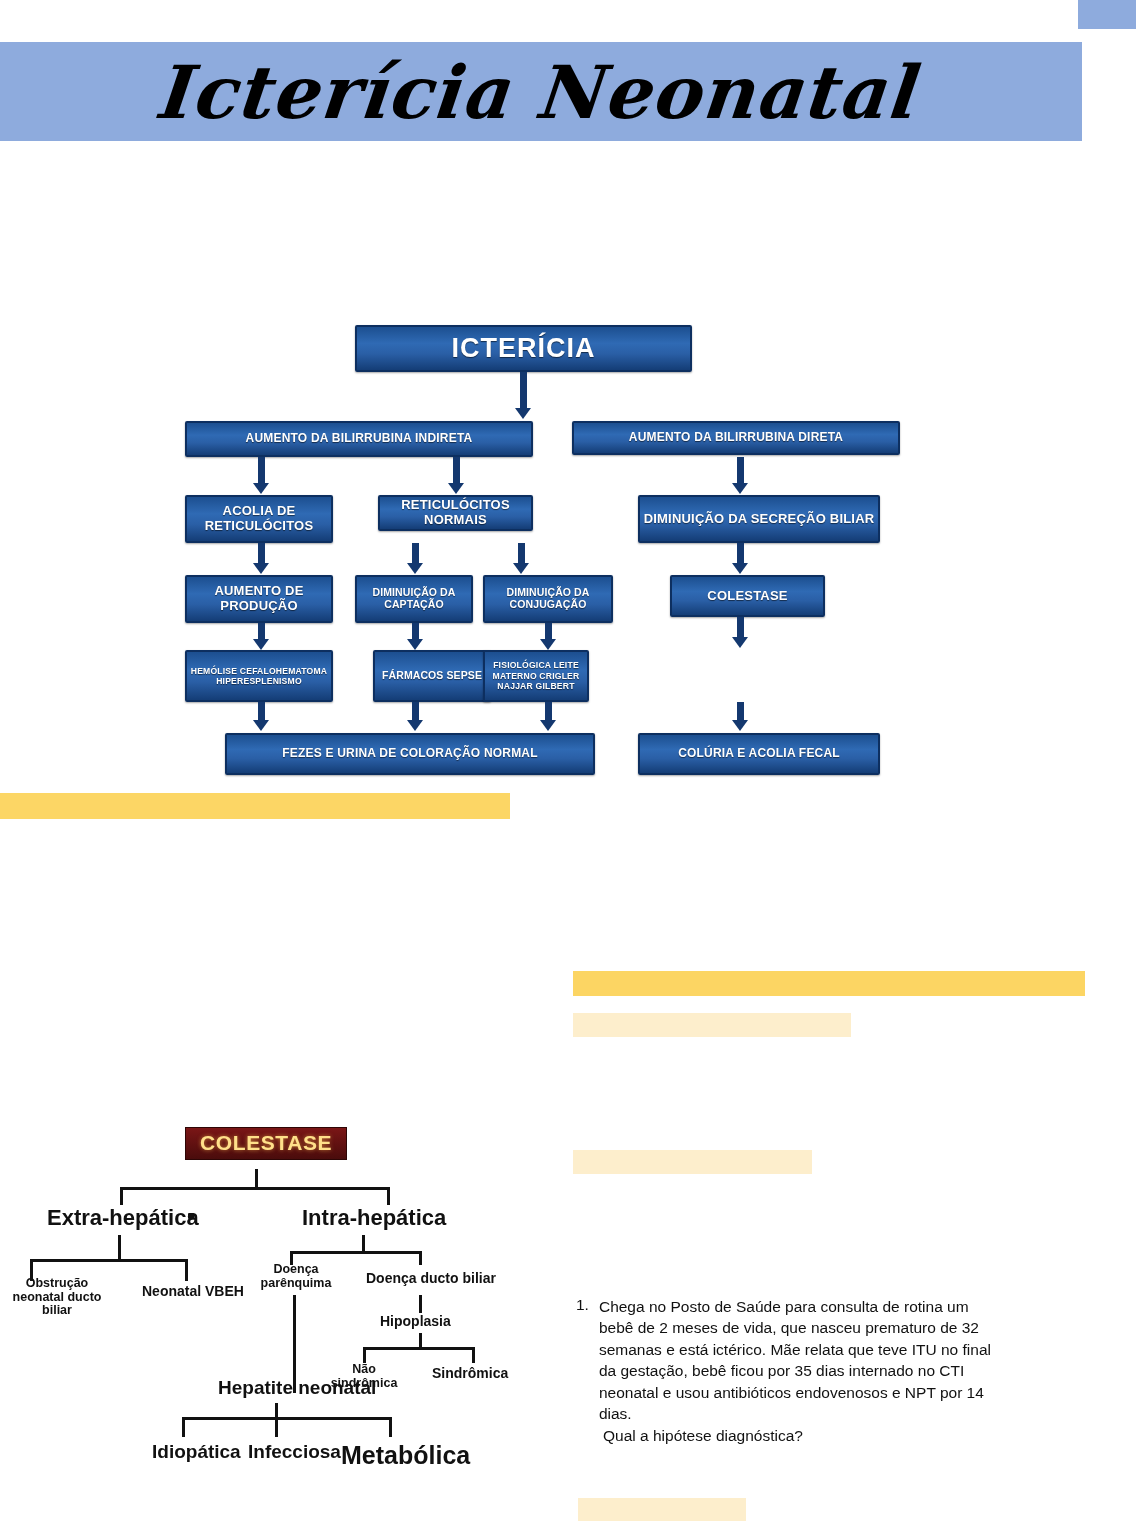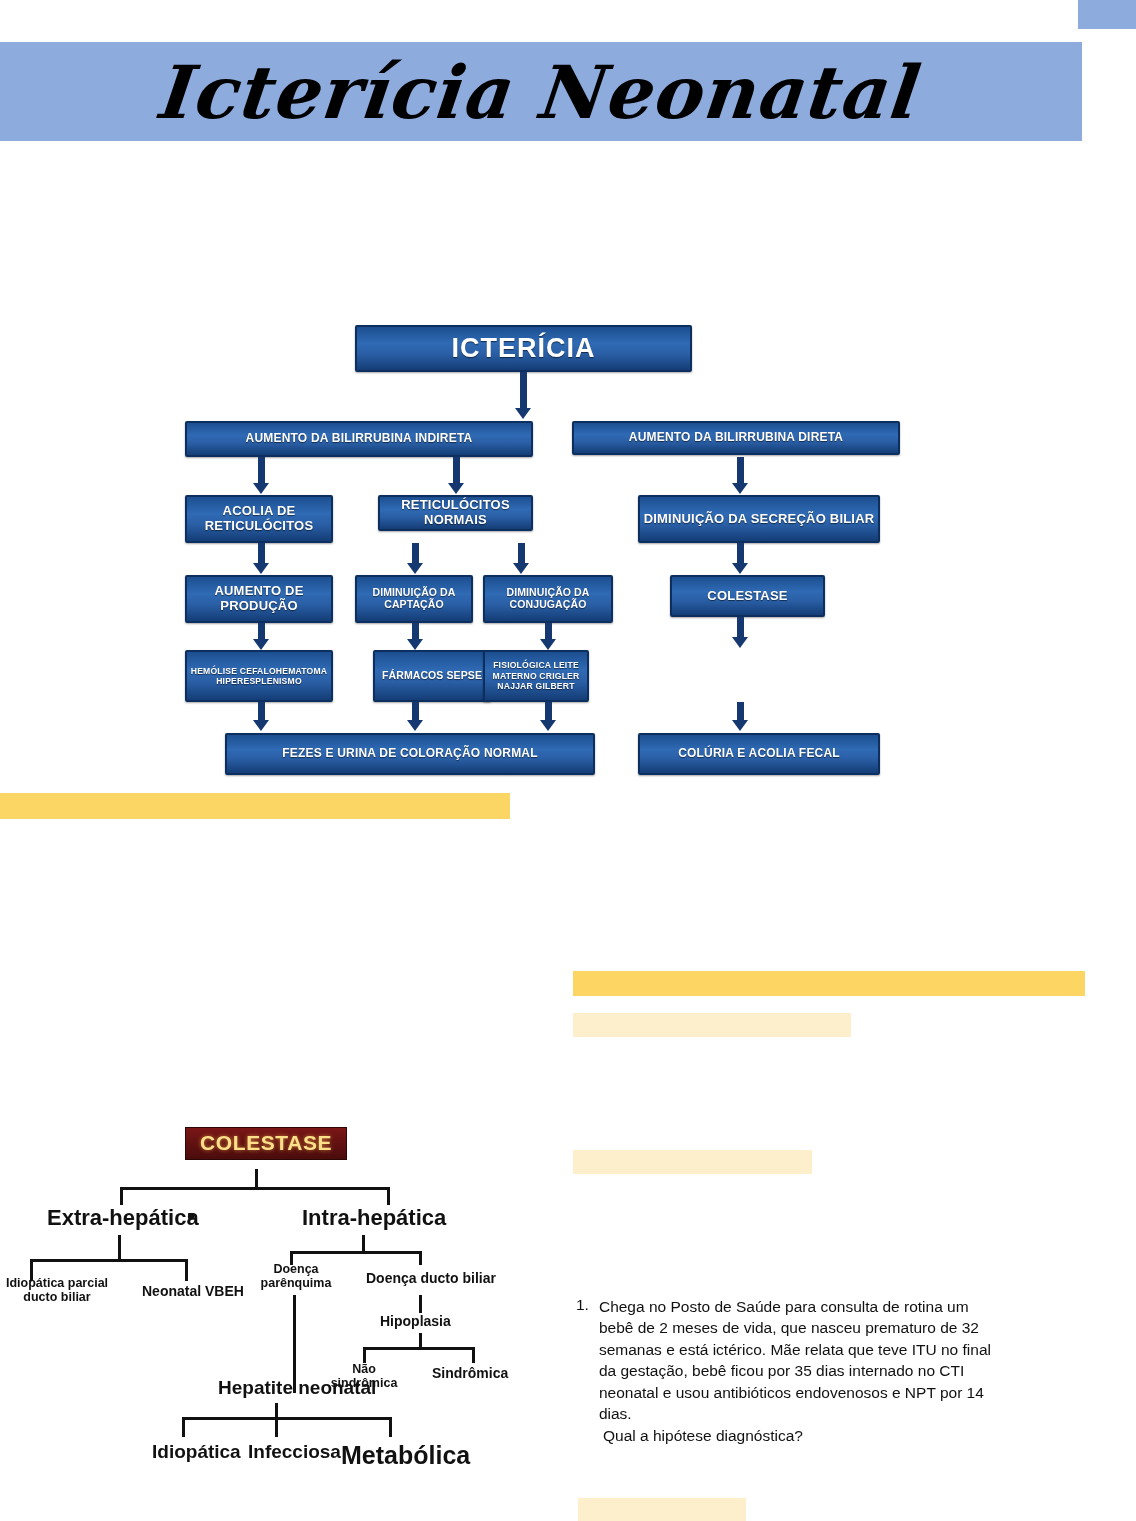--- a/index.html
+++ b/index.html
@@ -143,21 +143,21 @@
   <div class="ln lnv" style="left:387px;top:72px;height:18px;"></div>
 
   <div class="tlabel l-lg" style="left:47px;top:90px;">Extra-hepática</div>
   <div class="tlabel l-lg" style="left:302px;top:90px;">Intra-hepática</div>
   <div style="position:absolute;left:188px;top:98px;width:6px;height:6px;background:#111;border-radius:1px;"></div>
 
   <div class="ln lnv" style="left:118px;top:120px;height:26px;"></div>
   <div class="ln lnh" style="left:30px;top:144px;width:158px;"></div>
   <div class="ln lnv" style="left:30px;top:144px;height:22px;"></div>
   <div class="ln lnv" style="left:185px;top:144px;height:22px;"></div>
-  <div class="tlabel l-sm" style="left:2px;top:162px;width:110px;">Idiopática parcial ducto biliar</div>
+  <div class="tlabel l-sm" style="left:2px;top:162px;width:110px;">Obstrução neonatal ducto biliar</div>
   <div class="tlabel l-md" style="left:142px;top:168px;">Neonatal VBEH</div>
 
   <div class="ln lnv" style="left:362px;top:120px;height:18px;"></div>
   <div class="ln lnh" style="left:290px;top:136px;width:132px;"></div>
   <div class="ln lnv" style="left:290px;top:136px;height:14px;"></div>
   <div class="ln lnv" style="left:419px;top:136px;height:14px;"></div>
 
   <div class="tlabel l-sm" style="left:258px;top:148px;width:76px;">Doença parênquima</div>
   <div class="tlabel l-md" style="left:366px;top:155px;">Doença ducto biliar</div>
 

